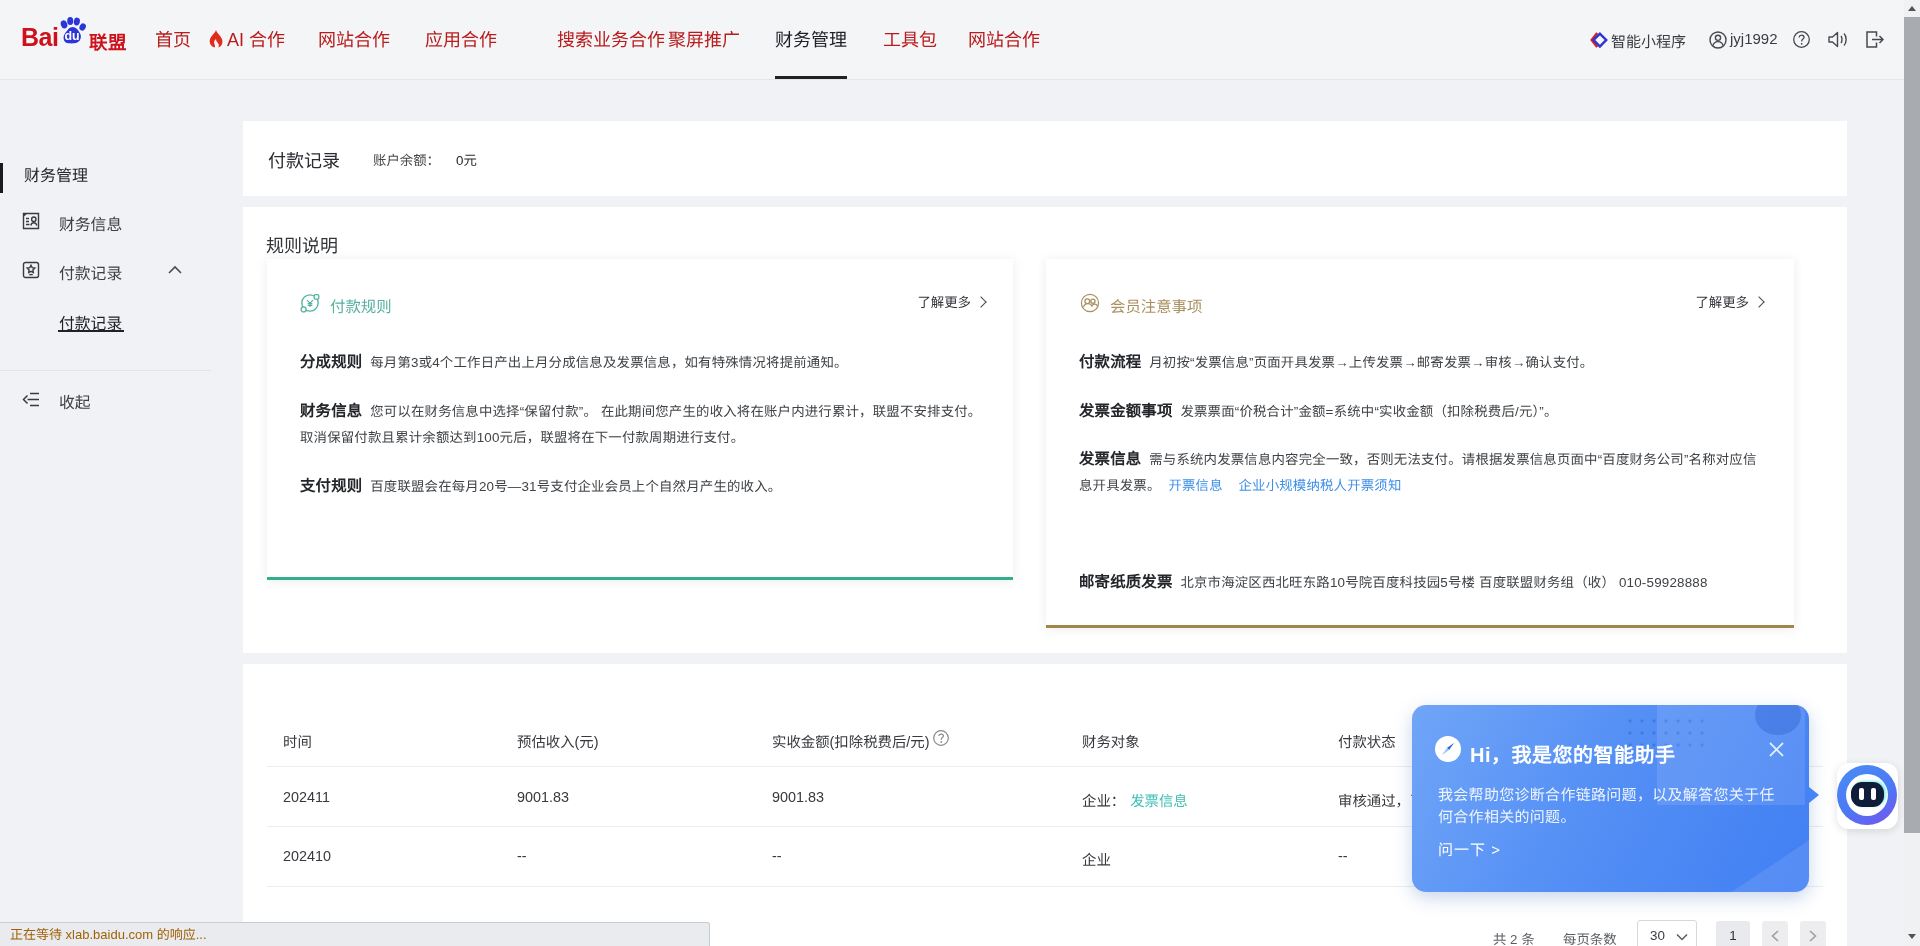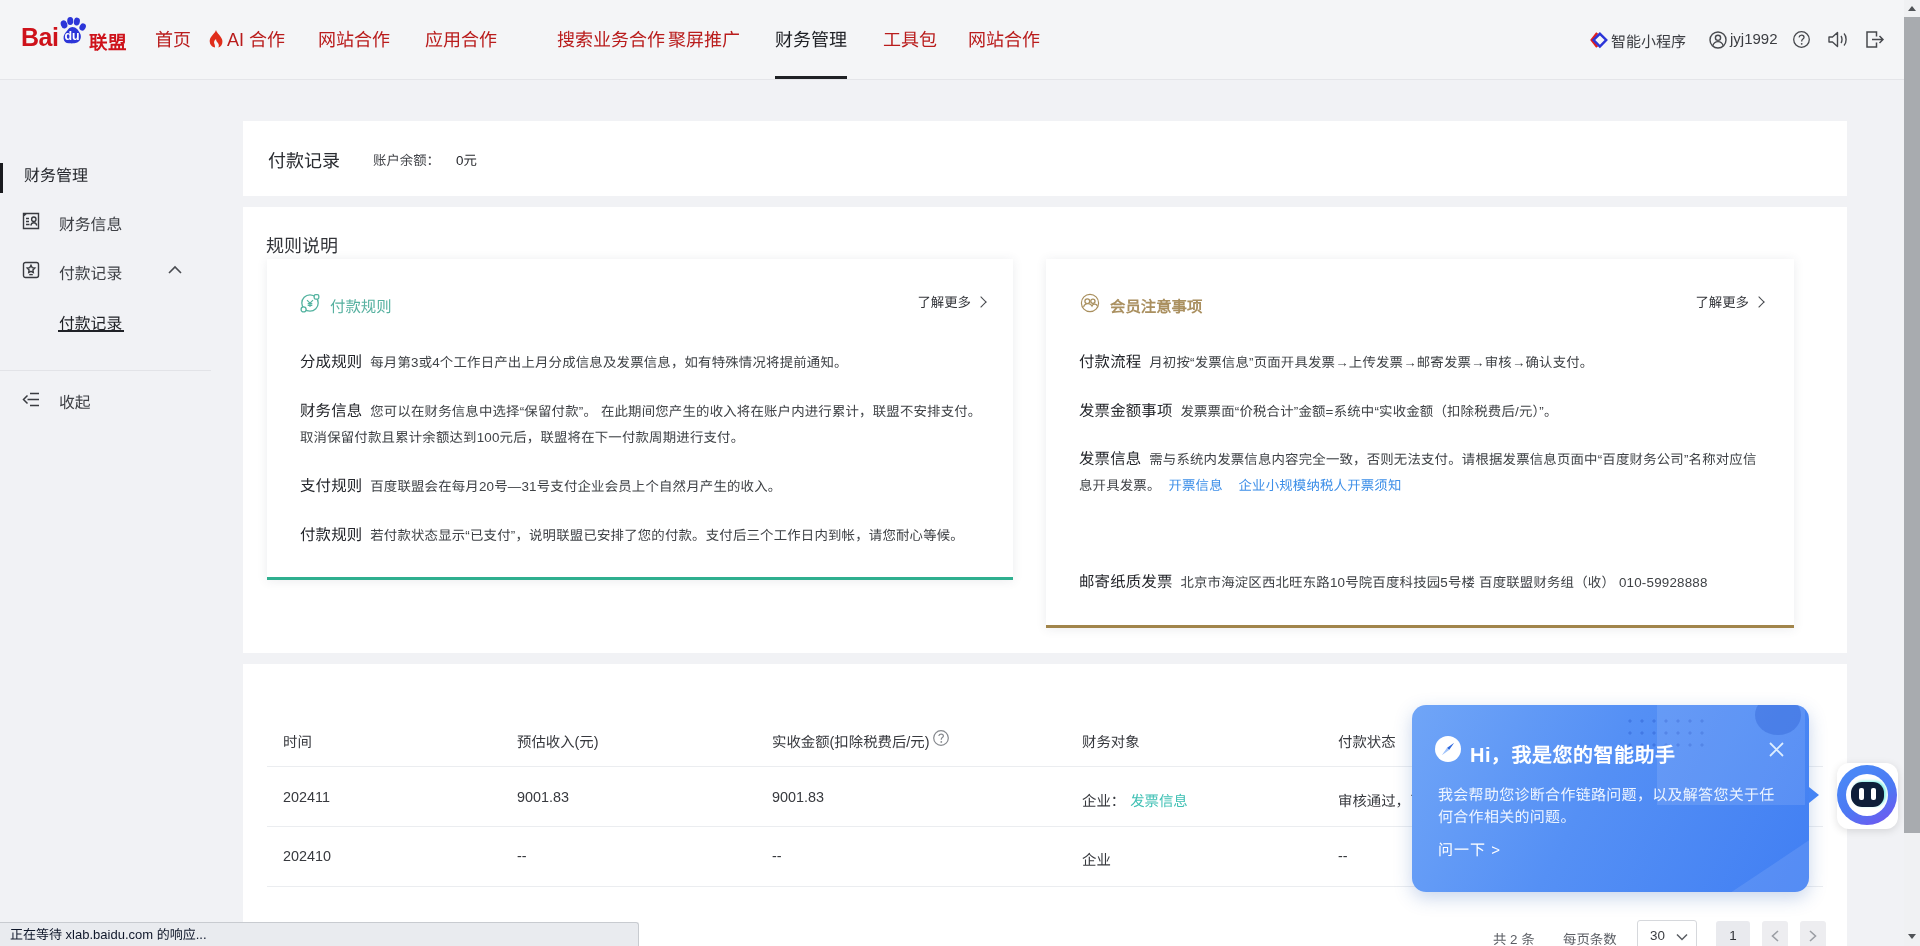--- a/index.html
+++ b/index.html
@@ -22,38 +22,38 @@
 #card1{left:243px;top:121px;width:1604px;height:75px;}
 #rules{left:243px;top:207px;width:1604px;height:446px;}
 #tcard{left:243px;top:664px;width:1604px;height:282px;}
 .icard{position:absolute;background:#fff;box-shadow:0 1px 10px rgba(60,70,90,.10);}
 #icardL{left:24px;top:52px;width:746px;height:321px;border-bottom:3px solid #2faf8f;}
 #icardR{left:803px;top:52px;width:748px;height:369px;border-bottom:3px solid #a1854b;}
 .ictitle{position:absolute;top:35px;left:63px;font-size:15.4px;}
 .more{position:absolute;top:32px;right:28px;font-size:13.4px;color:#33353a;}
 .more i{display:inline-block;width:8px;height:8px;border-top:1.5px solid #46484d;border-right:1.5px solid #46484d;transform:rotate(45deg);margin-left:6px;margin-bottom:1px;}
 .para{position:absolute;left:33px;width:684px;font-size:13.4px;line-height:26px;color:#3f4246;letter-spacing:0.2px;}
-.para b{color:#24262b;font-weight:400;font-size:15.4px;}
+.para b{color:#24262b;font-weight:700;font-size:15.4px;}
 .blk{color:#3e8fe8;text-decoration:none;}
 
 .tsep{position:absolute;left:24px;width:1556px;height:1px;background:#ebedf0;}
 .tcell{position:absolute;font-size:14.4px;color:#37393e;white-space:nowrap;}
 .teal{color:#3fc0b4;}
 
 #chat{position:absolute;left:1412px;top:705px;width:397px;height:187px;border-radius:14px;overflow:hidden;background:linear-gradient(118deg,#70a5f7 0%,#5590f5 45%,#417ff3 100%);box-shadow:0 6px 18px rgba(40,90,180,.25);}
 #chat .dots{position:absolute;left:212px;top:10px;width:88px;height:36px;background-image:radial-gradient(circle,rgba(25,70,190,.30) 1.3px,rgba(0,0,0,0) 1.9px);background-size:12px 12px;}
 #chat .plane{position:absolute;left:245px;top:-8px;width:148px;height:108px;background:rgba(255,255,255,.11);clip-path:polygon(40% 0,100% 22%,52% 100%,30% 52%,2 66%);}
 #chat .blob{position:absolute;left:343px;top:-10px;width:46px;height:40px;border-radius:50%;background:rgba(45,95,210,.38);}
 #chat .tri{position:absolute;left:300px;top:120px;width:120px;height:80px;background:rgba(255,255,255,.10);clip-path:polygon(100% 0,100% 100%,0 100%);}
 .ctitle{position:absolute;left:58px;top:34px;font-size:20px;font-weight:bold;color:#fff;letter-spacing:0.5px;}
 .cbody{position:absolute;left:26px;top:79px;width:345px;font-size:15px;line-height:22px;color:#eef5ff;letter-spacing:0.3px;}
 .cask{position:absolute;left:26px;top:133px;font-size:15px;color:#fff;letter-spacing:1px;}
 #chatarrow{position:absolute;left:1809px;top:787px;width:0;height:0;border-top:8px solid transparent;border-bottom:8px solid transparent;border-left:10px solid #4584f4;}
 
-#statusbar{position:absolute;left:0;top:922px;width:639px;height:24px;background:#e9ebef;border:1px solid #c8cbd0;border-left:none;border-bottom:none;border-top-right-radius:3px;font-size:13px;color:#0f172a;line-height:23px;padding-left:10px;}
+#statusbar{position:absolute;left:0;top:922px;width:710px;height:24px;background:#e9ebef;border:1px solid #c8cbd0;border-left:none;border-bottom:none;border-top-right-radius:3px;font-size:13px;color:#a16207;line-height:23px;padding-left:10px;}
 #scrollbar{position:absolute;left:1904px;top:0;width:16px;height:946px;background:#f0f1f3;}
 #sthumb{position:absolute;left:1904px;top:17px;width:16px;height:816px;background:#a8abaf;}
 .sarrow{position:absolute;left:1908px;width:0;height:0;border-left:4px solid transparent;border-right:4px solid transparent;}
 #robot{position:absolute;left:1837px;top:763px;width:61px;height:66px;background:#fff;border-radius:12px;box-shadow:0 2px 8px rgba(0,0,0,.12);}
 </style>
 </head>
 <body>
 <div id="nav">
   <span class="logoBai">Bai</span>
   <svg class="abs" style="left:56px;top:16px" width="32" height="31" viewBox="0 0 35 35">
@@ -144,30 +144,29 @@
       <circle cx="11" cy="11" r="8.2"></circle>
       <rect x="15.2" y="2.6" width="4.6" height="4.6" rx="1.4" fill="#fff"></rect>
       <circle cx="4.6" cy="17.4" r="2.5" fill="#fff"></circle>
       <path d="M8 8.2 L11 11.2 L14 8.2 M11 11.2 L11 15 M8.7 11.6 L13.3 11.6 M8.7 13.4 L13.3 13.4" stroke-width="1.1"></path>
     </svg>
     <span class="ictitle" style="color:#57b1a0;">付款规则</span>
     <span class="more">了解更多<i></i></span>
     <div class="para" style="top:90px;"><b>分成规则</b>&nbsp; 每月第3或4个工作日产出上月分成信息及发票信息，如有特殊情况将提前通知。</div>
     <div class="para" style="top:139px;"><b>财务信息</b>&nbsp; 您可以在财务信息中选择“保留付款”。 在此期间您产生的收入将在账户内进行累计，联盟不安排支付。<br>取消保留付款且累计余额达到100元后，联盟将在下一付款周期进行支付。</div>
     <div class="para" style="top:214px;"><b>支付规则</b>&nbsp; 百度联盟会在每月20号—31号支付企业会员上个自然月产生的收入。</div>
-    <div class="para" style="top:263px;"><b>付款规则</b>&nbsp; 若付款状态显示“已支付”，说明联盟已安排了您的付款。支付后三个工作日内到帐，请您耐心等候。</div>
   </div>
   <div id="icardR" class="icard">
     <svg class="abs" style="left:33px;top:33px" width="22" height="22" viewBox="0 0 22 22" fill="none" stroke="#a98f5d" stroke-width="1.3">
       <circle cx="11" cy="11" r="8.6" stroke-width="1.2"></circle>
       <circle cx="8.3" cy="9.3" r="2.4" fill="#fff"></circle>
       <circle cx="13.9" cy="9.2" r="2.1" fill="#fff"></circle>
       <path d="M4.6 14.9 C5.4 12.4 7.4 11.5 9.2 11.6 C11.2 11.7 12.3 12.5 13 14 C13.6 12.6 15 11.9 16.3 12.2 C17.3 12.4 18 13.1 18.3 14.1" fill="#fff"></path>
     </svg>
-    <span class="ictitle" style="left:64px;color:#aa9060;font-weight:bold;">会员注意事项</span>
+    <span class="ictitle" style="left:64px;color:#aa9060;">会员注意事项</span>
     <span class="more" style="right:31px;">了解更多<i></i></span>
     <div class="para" style="top:90px;"><b>付款流程</b>&nbsp; 月初按“发票信息”页面开具发票→上传发票→邮寄发票→审核→确认支付。</div>
     <div class="para" style="top:139px;"><b>发票金额事项</b>&nbsp; 发票票面“价税合计”金额=系统中“实收金额（扣除税费后/元）”。</div>
     <div class="para" style="top:187px;"><b>发票信息</b>&nbsp; 需与系统内发票信息内容完全一致，否则无法支付。请根据发票信息页面中“百度财务公司”名称对应信<br>息开具发票。&nbsp;&nbsp;<a class="blk" href="#">开票信息</a>&nbsp;&nbsp;&nbsp;&nbsp;<a class="blk" href="#">企业小规模纳税人开票须知</a></div>
     <div class="para" style="top:310px;"><b>邮寄纸质发票</b>&nbsp; 北京市海淀区西北旺东路10号院百度科技园5号楼 百度联盟财务组（收） 010-59928888</div>
   </div>
 </div>
 <div id="tcard" class="card">
   <span class="tcell" style="left:40px;top:66px;">时间</span>
   <span class="tcell" style="left:274px;top:66px;">预估收入(元)</span>

